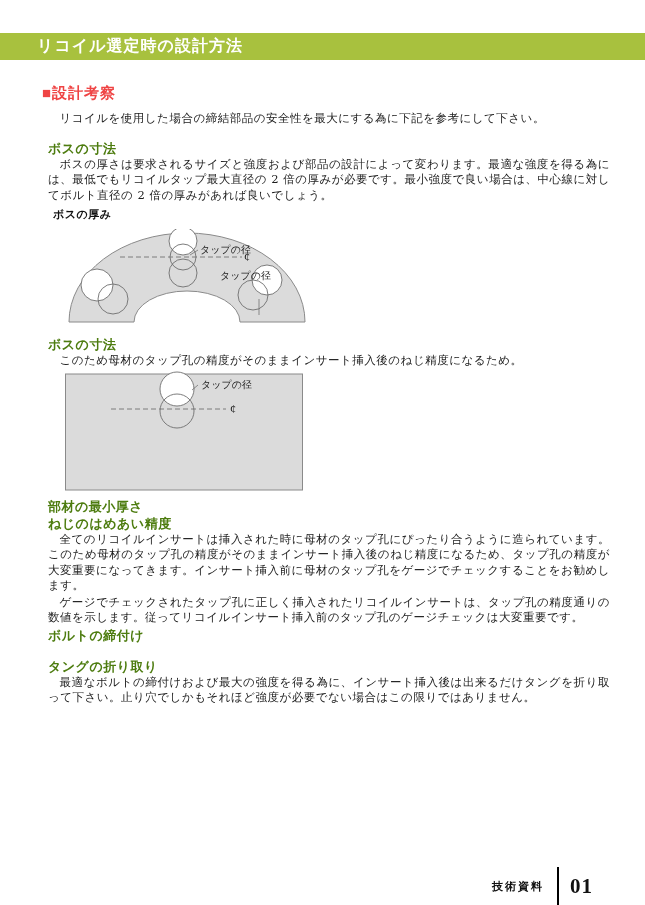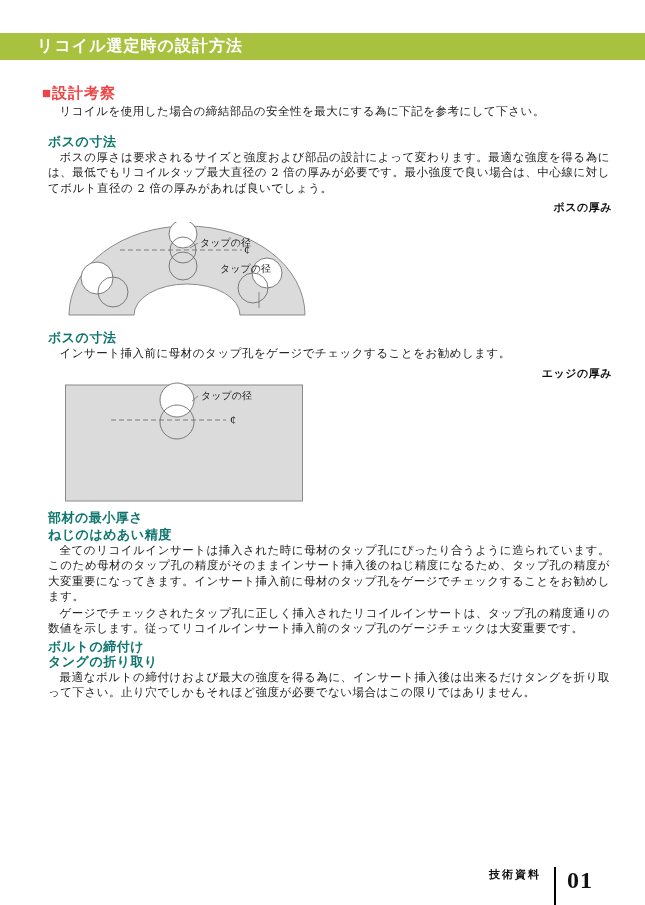--- a/index.html
+++ b/index.html
@@ -15,54 +15,54 @@
     color:#ffffff; font-family:"Liberation Sans", sans-serif; font-weight:bold;
     font-size:16px; padding-left:37px; letter-spacing:1px;
   }
   .content { position:absolute; top:84px; left:42px; width:570px; }
   h2.main-heading {
     margin:0; font-family:"Liberation Sans", sans-serif; font-weight:bold;
     font-size:15px; line-height:18px; color:#ef4444; letter-spacing:1px;
   }
   h3.sec-heading {
     margin:0 0 0 6px; font-family:"Liberation Sans", sans-serif; font-weight:bold;
-    font-size:13px; line-height:15px; color:#0f766e; letter-spacing:0.5px;
+    font-size:13px; line-height:15px; color:#4d7c0f; letter-spacing:0.5px;
   }
   p.body {
     margin:1px 0 0 6px; font-size:11.5px; line-height:15.5px; letter-spacing:0.5px;
     text-indent:1em; text-align:justify; word-break:break-all; color:#1c1c1c;
     width:562px;
   }
-  p.intro { margin-top:2px; }
+  p.intro { margin-top:9px; }
   .sublabel {
     margin:4px 0 0 11px; font-family:"Liberation Sans", sans-serif; font-weight:bold;
-    font-size:11px; line-height:14px; color:#111; letter-spacing:0.5px;text-align:right;
+    font-size:11px; line-height:14px; color:#111; letter-spacing:0.5px;
   }
   svg.diagram { display:block; }
   svg.diagram.boss { margin:8px 0 0 20px; }
   svg.diagram.edge { margin:2px 0 0 22px; }
   .gfill { fill:var(--diagram-fill, #dbdbdb); stroke:#8a8a8a; stroke-width:1; }
   .circ { stroke:#6e6e6e; stroke-width:0.9; }
   .circ-white { fill:#ffffff; }
   .circ-clear { fill:none; }
   .cline { stroke:#666; stroke-width:0.8; stroke-dasharray:5 3; }
   .leader { stroke:#666; stroke-width:0.7; }
   .dlabel { font-family:"Liberation Sans", sans-serif; font-size:10px; fill:#222; }
   .dsym { font-family:"Liberation Serif", serif; font-size:12px; fill:#222; }
   .footer {
     position:absolute; bottom:0; right:52px; height:38px;
-    display:flex; align-items:flex-start;
+    display:flex; align-items:center;
   }
   .footer-label {
     font-family:"Liberation Sans", sans-serif; font-weight:bold; font-size:11px;
     letter-spacing:2px; color:#111; margin-right:13px;
   }
   .footer-divider { width:2px; height:38px; background:#000; margin-right:11px; }
   .page-number {
-    font-family:"Liberation Serif", serif; font-size:24px; font-weight:600;
+    font-family:"Liberation Serif", serif; font-size:21px; font-weight:600;
     color:#111; letter-spacing:1px;
   }
 </style>
 </head>
 <body>
 
 <div class="page">
 
   <div class="header-bar">
     <span class="header-title">リコイル選定時の設計方法</span>
@@ -88,43 +88,42 @@
       <circle class="circ circ-white" cx="205" cy="51" r="15"></circle>
       <circle class="circ circ-clear" cx="191" cy="66" r="15"></circle>
       <line class="leader" x1="136" y1="21" x2="128" y2="26"></line>
       <line class="leader" x1="197" y1="70" x2="197" y2="86"></line>
       <text class="dlabel" x="138" y="24">タップの径</text>
       <text class="dsym" x="182" y="32">¢</text>
       <text class="dlabel" x="158" y="50">タップの径</text>
     </svg>
 
     <h3 class="sec-heading" style="margin-top:12px">ボスの寸法</h3>
-    <p class="body">インサート挿入前に母材のタップ孔をゲージでチェックすることをお勧めします。</p>
-    <div class="sublabel">エッジの厚み</div>
+    <p class="body">このため母材のタップ孔の精度がそのままインサート挿入後のねじ精度になるため。</p>
 
     <svg class="diagram edge" width="245" height="122" viewBox="0 0 245 122" aria-hidden="true">
       <rect class="gfill" x="1.5" y="3" width="237" height="116"></rect>
       <line class="cline" x1="47" y1="38" x2="162" y2="38"></line>
       <circle class="circ circ-white" cx="113" cy="18" r="17"></circle>
       <circle class="circ circ-clear" cx="113" cy="40" r="17"></circle>
       <line class="leader" x1="134" y1="14" x2="128" y2="19"></line>
       <text class="dlabel" x="137" y="17">タップの径</text>
       <text class="dsym" x="166" y="42">¢</text>
     </svg>
 
     <h3 class="sec-heading" style="margin-top:6px">部材の最小厚さ</h3>
 
     <h3 class="sec-heading" style="margin-top:2px">ねじのはめあい精度</h3>
     <p class="body">全てのリコイルインサートは挿入された時に母材のタップ孔にぴったり合うように造られています。このため母材のタップ孔の精度がそのままインサート挿入後のねじ精度になるため、タップ孔の精度が大変重要になってきます。インサート挿入前に母材のタップ孔をゲージでチェックすることをお勧めします。</p>
 
     <p class="body">ゲージでチェックされたタップ孔に正しく挿入されたリコイルインサートは、タップ孔の精度通りの数値を示します。従ってリコイルインサート挿入前のタップ孔のゲージチェックは大変重要です。</p>
 
     <h3 class="sec-heading" style="margin-top:2px">ボルトの締付け</h3>
 
-    <h3 class="sec-heading" style="margin-top:0">タングの折り取り</h3>
+    <h3 class="sec-heading" style="margin-top:16px">タングの折り取り</h3>
     <p class="body">最適なボルトの締付けおよび最大の強度を得る為に、インサート挿入後は出来るだけタングを折り取って下さい。止り穴でしかもそれほど強度が必要でない場合はこの限りではありません。</p>
 
   </div>
 
   <div class="footer">
     <span class="footer-label">技術資料</span>
     <div class="footer-divider"></div>
     <span class="page-number">01</span>
   </div>
 

